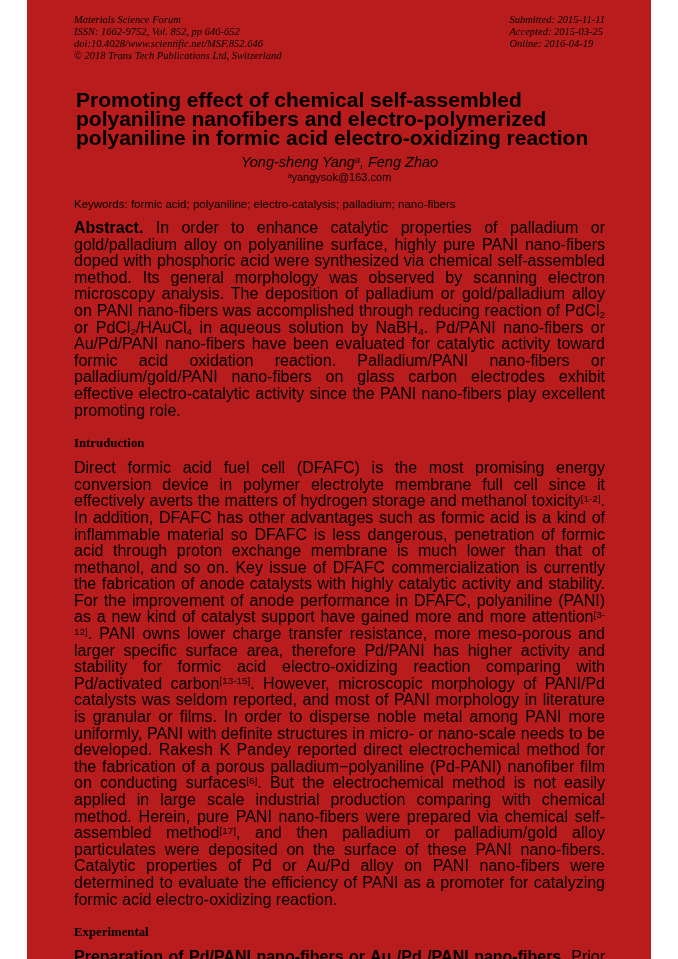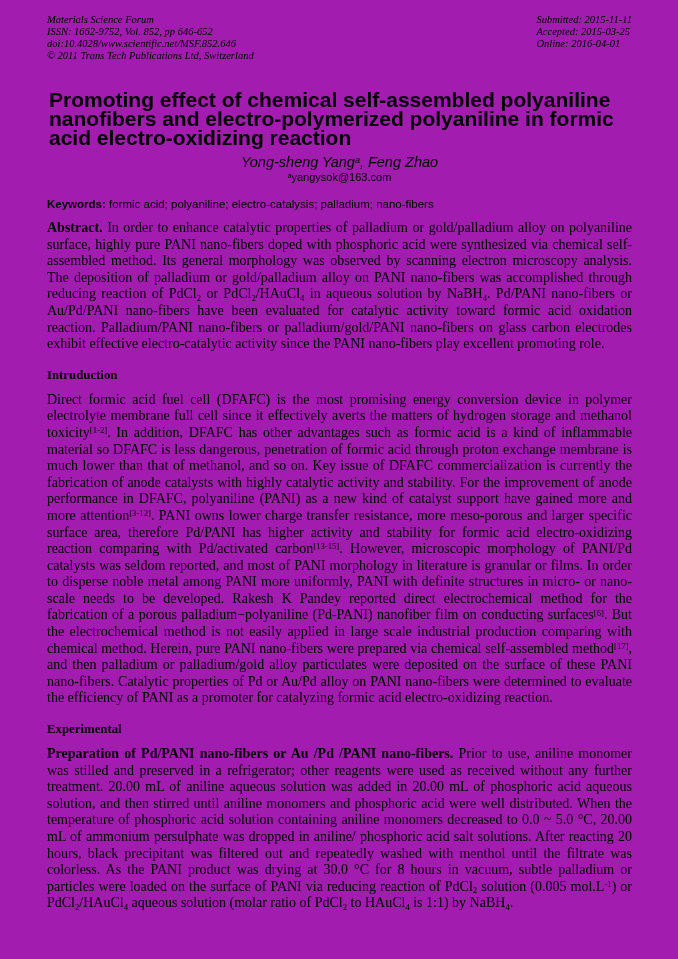--- a/index.html
+++ b/index.html
@@ -1,22 +1,22 @@
 <!DOCTYPE html>
 <html><head>
 <meta charset="utf-8">
 <style>
   html, body { margin: 0; padding: 0; background: #ffffff; }
   .page {
     position: relative;
-    width: 678px;
+    width: 624px;
     height: 959px;
     margin: 0 auto;
     box-sizing: border-box;
-    background: #a21caf;
+    background: #b91c1c;
     color: #000000;
     padding: 14px 46px 0 47px;
     font-family: "Liberation Serif", serif;
     overflow: hidden;
   }
   .jheader {
     display: flex;
     justify-content: space-between;
     font-style: italic;
     font-size: 10.5px;
@@ -55,24 +55,24 @@
     line-height: 13px;
     text-align: center;
   }
   .keywords {
     font-family: "Liberation Sans", sans-serif;
     font-size: 11.5px;
     line-height: 14px;
     margin-top: 13px;
     text-align: left;
   }
-  .keywords b { font-weight: bold; }
+  .keywords b { font-weight: normal; }
   .body-par {
-    font-family: Liberation Serif, serif;
-    font-size: 14px;
+    font-family: Liberation Sans, sans-serif;
+    font-size: 16px;
     line-height: 16.6px;
     text-align: justify;
     margin-top: 9px;
   }
   .section-heading {
     font-family: "Liberation Serif", serif;
     font-weight: bold;
     font-size: 12.8px;
     line-height: 16px;
     margin-top: 3px;
@@ -90,26 +90,26 @@
 </head>
 <body>
 
 <div class="page">
 
   <div class="jheader">
     <div class="hleft">
       <div>Materials Science Forum</div>
       <div>ISSN: 1662-9752, Vol. 852, pp 646-652</div>
       <div>doi:10.4028/www.scientific.net/MSF.852.646</div>
-      <div>© 2011 Trans Tech Publications Ltd, Switzerland</div>
+      <div>© 2018 Trans Tech Publications Ltd, Switzerland</div>
     </div>
     <div class="hright">
       <div>Submitted: 2015-11-11</div>
       <div>Accepted: 2015-03-25</div>
-      <div>Online: 2016-04-01</div>
+      <div>Online: 2016-04-19</div>
     </div>
   </div>
 
   <h1 class="paper-title">Promoting effect of chemical self-assembled polyaniline nanofibers and electro-polymerized polyaniline in formic acid electro-oxidizing reaction</h1>
 
   <div class="authors">Yong-sheng Yang<sup>a</sup>, Feng Zhao</div>
 
   <div class="email"><sup>a</sup>yangysok@163.com</div>
 
   <div class="keywords">

